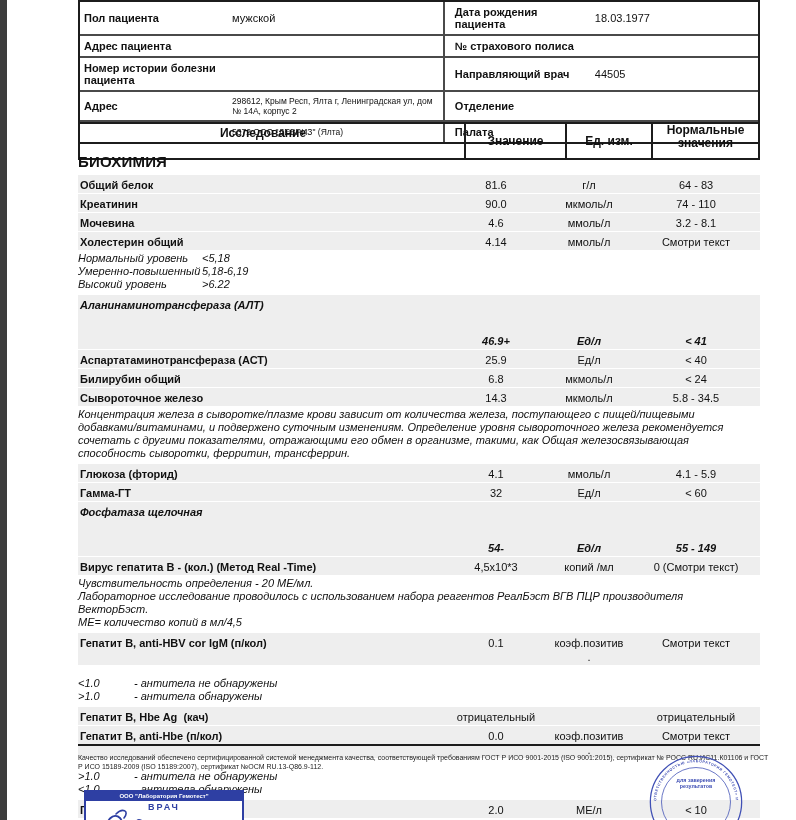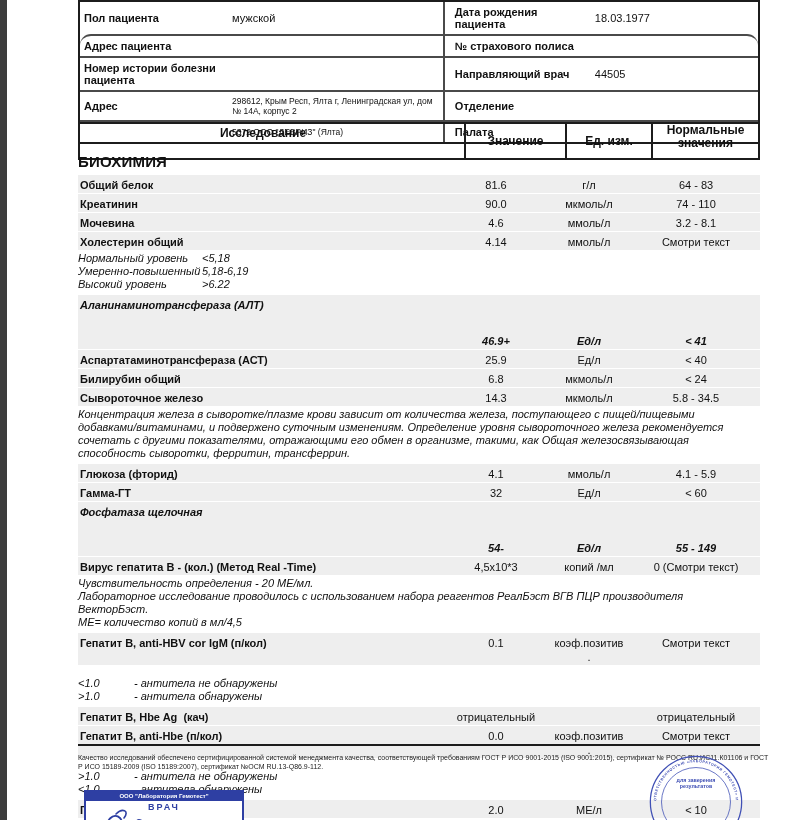--- a/index.html
+++ b/index.html
@@ -12,21 +12,21 @@
             border:2px solid #1c1c1c;border-top:2px solid #1c1c1c;font-size:11px;}
   .trow{display:flex;border-top:2px solid #4a4a4a;}
   .trow:first-child{border-top:none;}
   .t-left{width:365px;display:flex;box-sizing:border-box;}
   .t-right{width:317px;box-sizing:border-box;border-left:2px solid #4a4a4a;display:flex;}
   .t-label{width:150px;font-weight:bold;padding:4px 2px 4px 4px;box-sizing:border-box;line-height:12px;}
   .t-value{flex:1;padding:4px 2px;line-height:12px;}
   .r-label{width:148px;font-weight:bold;padding:4px 2px 4px 10px;box-sizing:border-box;line-height:12px;}
   .r-value{flex:1;padding:4px 2px;line-height:12px;}
   .sm{font-size:8.5px;line-height:10px;}
-  .h1{min-height:21px;}.h2{min-height:17px;border-radius:11px;}.h3{min-height:27px;}.h4{min-height:27px;}.h5{min-height:20px;}
+  .h1{min-height:21px;}.h2{min-height:17px;}.h3{min-height:27px;}.h4{min-height:27px;}.h5{min-height:20px;}
   .vcenter{display:flex;flex-direction:column;justify-content:center;}
 
   
   .rheader{position:absolute;left:78px;top:122px;width:682px;height:38px;box-sizing:border-box;
            border:2px solid #1c1c1c;display:flex;font-weight:bold;font-size:12px;text-align:center;}
   .hc{display:flex;flex-direction:column;justify-content:center;box-sizing:border-box;line-height:13px;padding-bottom:8px;}
   .hc1{width:366px;}
   .hc2{width:101px;border-left:2px solid #1c1c1c;margin-left:18px;}
   .hc3{width:86px;border-left:2px solid #1c1c1c;}
   .hc4{flex:1;border-left:2px solid #1c1c1c;}

